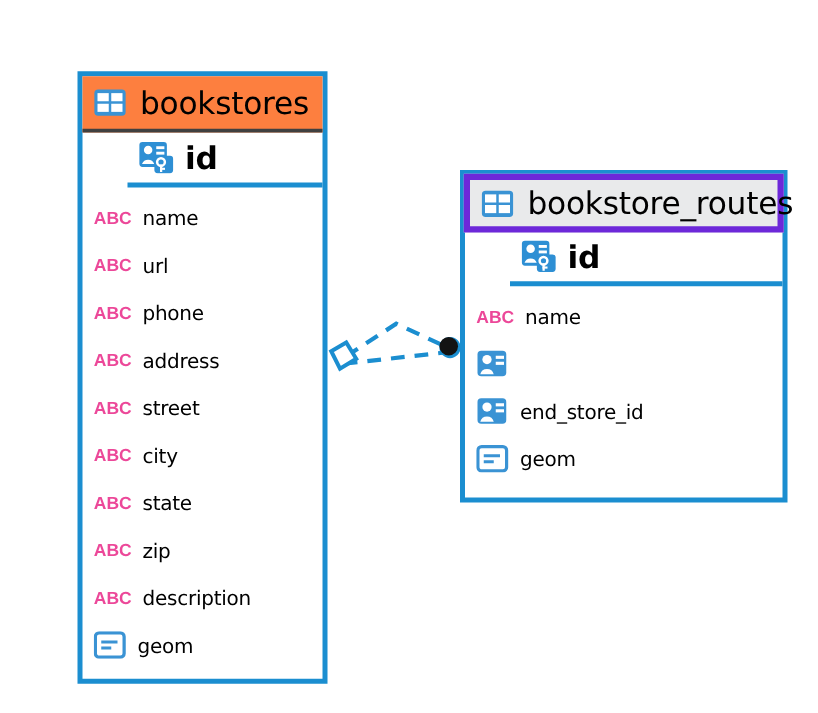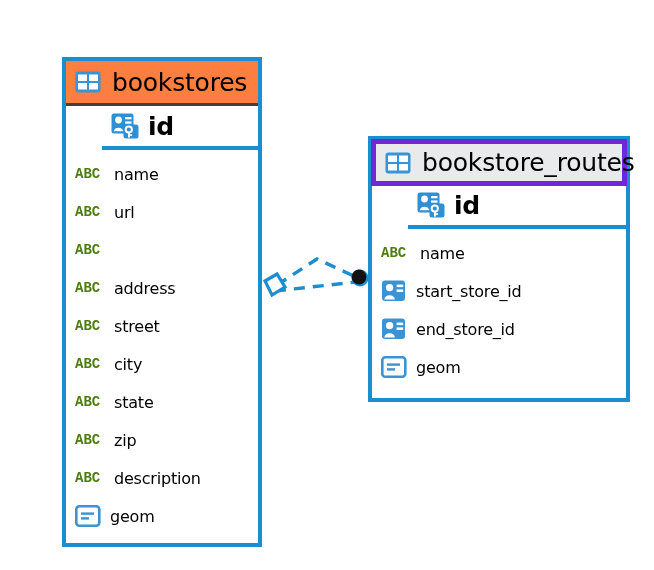--- a/index.html
+++ b/index.html
@@ -103,24 +103,24 @@
 
   
   .icon {
     flex: 0 0 auto;
     display: inline-block;
     line-height: 0;
   }
   .icon svg { display: block; }
 
   .abc-icon {
-    font-family: Liberation Mono, monospace;
+    font-family: Liberation Sans, sans-serif;
     font-size: 14px;
     font-weight: bold;
-    color: #4d7c0f;
+    color: #ec4899;
     letter-spacing: 0px;
     line-height: 1;
     width: 30px;
     flex: 0 0 auto;
   }
 
   
   #connector {
     position: absolute;
     left: 255px;
@@ -174,20 +174,21 @@
         <span class="field-label">name</span>
       </div>
 
       <div class="field-row">
         <span class="abc-icon">ABC</span>
         <span class="field-label">url</span>
       </div>
 
       <div class="field-row">
         <span class="abc-icon">ABC</span>
+        <span class="field-label">phone</span>
       </div>
 
       <div class="field-row">
         <span class="abc-icon">ABC</span>
         <span class="field-label">address</span>
       </div>
 
       <div class="field-row">
         <span class="abc-icon">ABC</span>
         <span class="field-label">street</span>
@@ -269,21 +270,20 @@
       <div class="field-row">
         <span class="icon">
           <svg width="26" height="24" viewBox="0 0 26 24">
             <rect x="1" y="1.5" width="23" height="20.5" rx="3" fill="#3a93d4"></rect>
             <circle cx="8.6" cy="8.6" r="3.7" fill="#ffffff"></circle>
             <path d="M3.2 20.4a5.6 5.6 0 0 1 10.8 0z" fill="#ffffff"></path>
             <rect x="15.6" y="5.6" width="6.6" height="2.5" fill="#ffffff"></rect>
             <rect x="15.6" y="10.4" width="6.6" height="2.5" fill="#ffffff"></rect>
           </svg>
         </span>
-        <span class="field-label">start_store_id</span>
       </div>
 
       <div class="field-row">
         <span class="icon">
           <svg width="26" height="24" viewBox="0 0 26 24">
             <rect x="1" y="1.5" width="23" height="20.5" rx="3" fill="#3a93d4"></rect>
             <circle cx="8.6" cy="8.6" r="3.7" fill="#ffffff"></circle>
             <path d="M3.2 20.4a5.6 5.6 0 0 1 10.8 0z" fill="#ffffff"></path>
             <rect x="15.6" y="5.6" width="6.6" height="2.5" fill="#ffffff"></rect>
             <rect x="15.6" y="10.4" width="6.6" height="2.5" fill="#ffffff"></rect>

